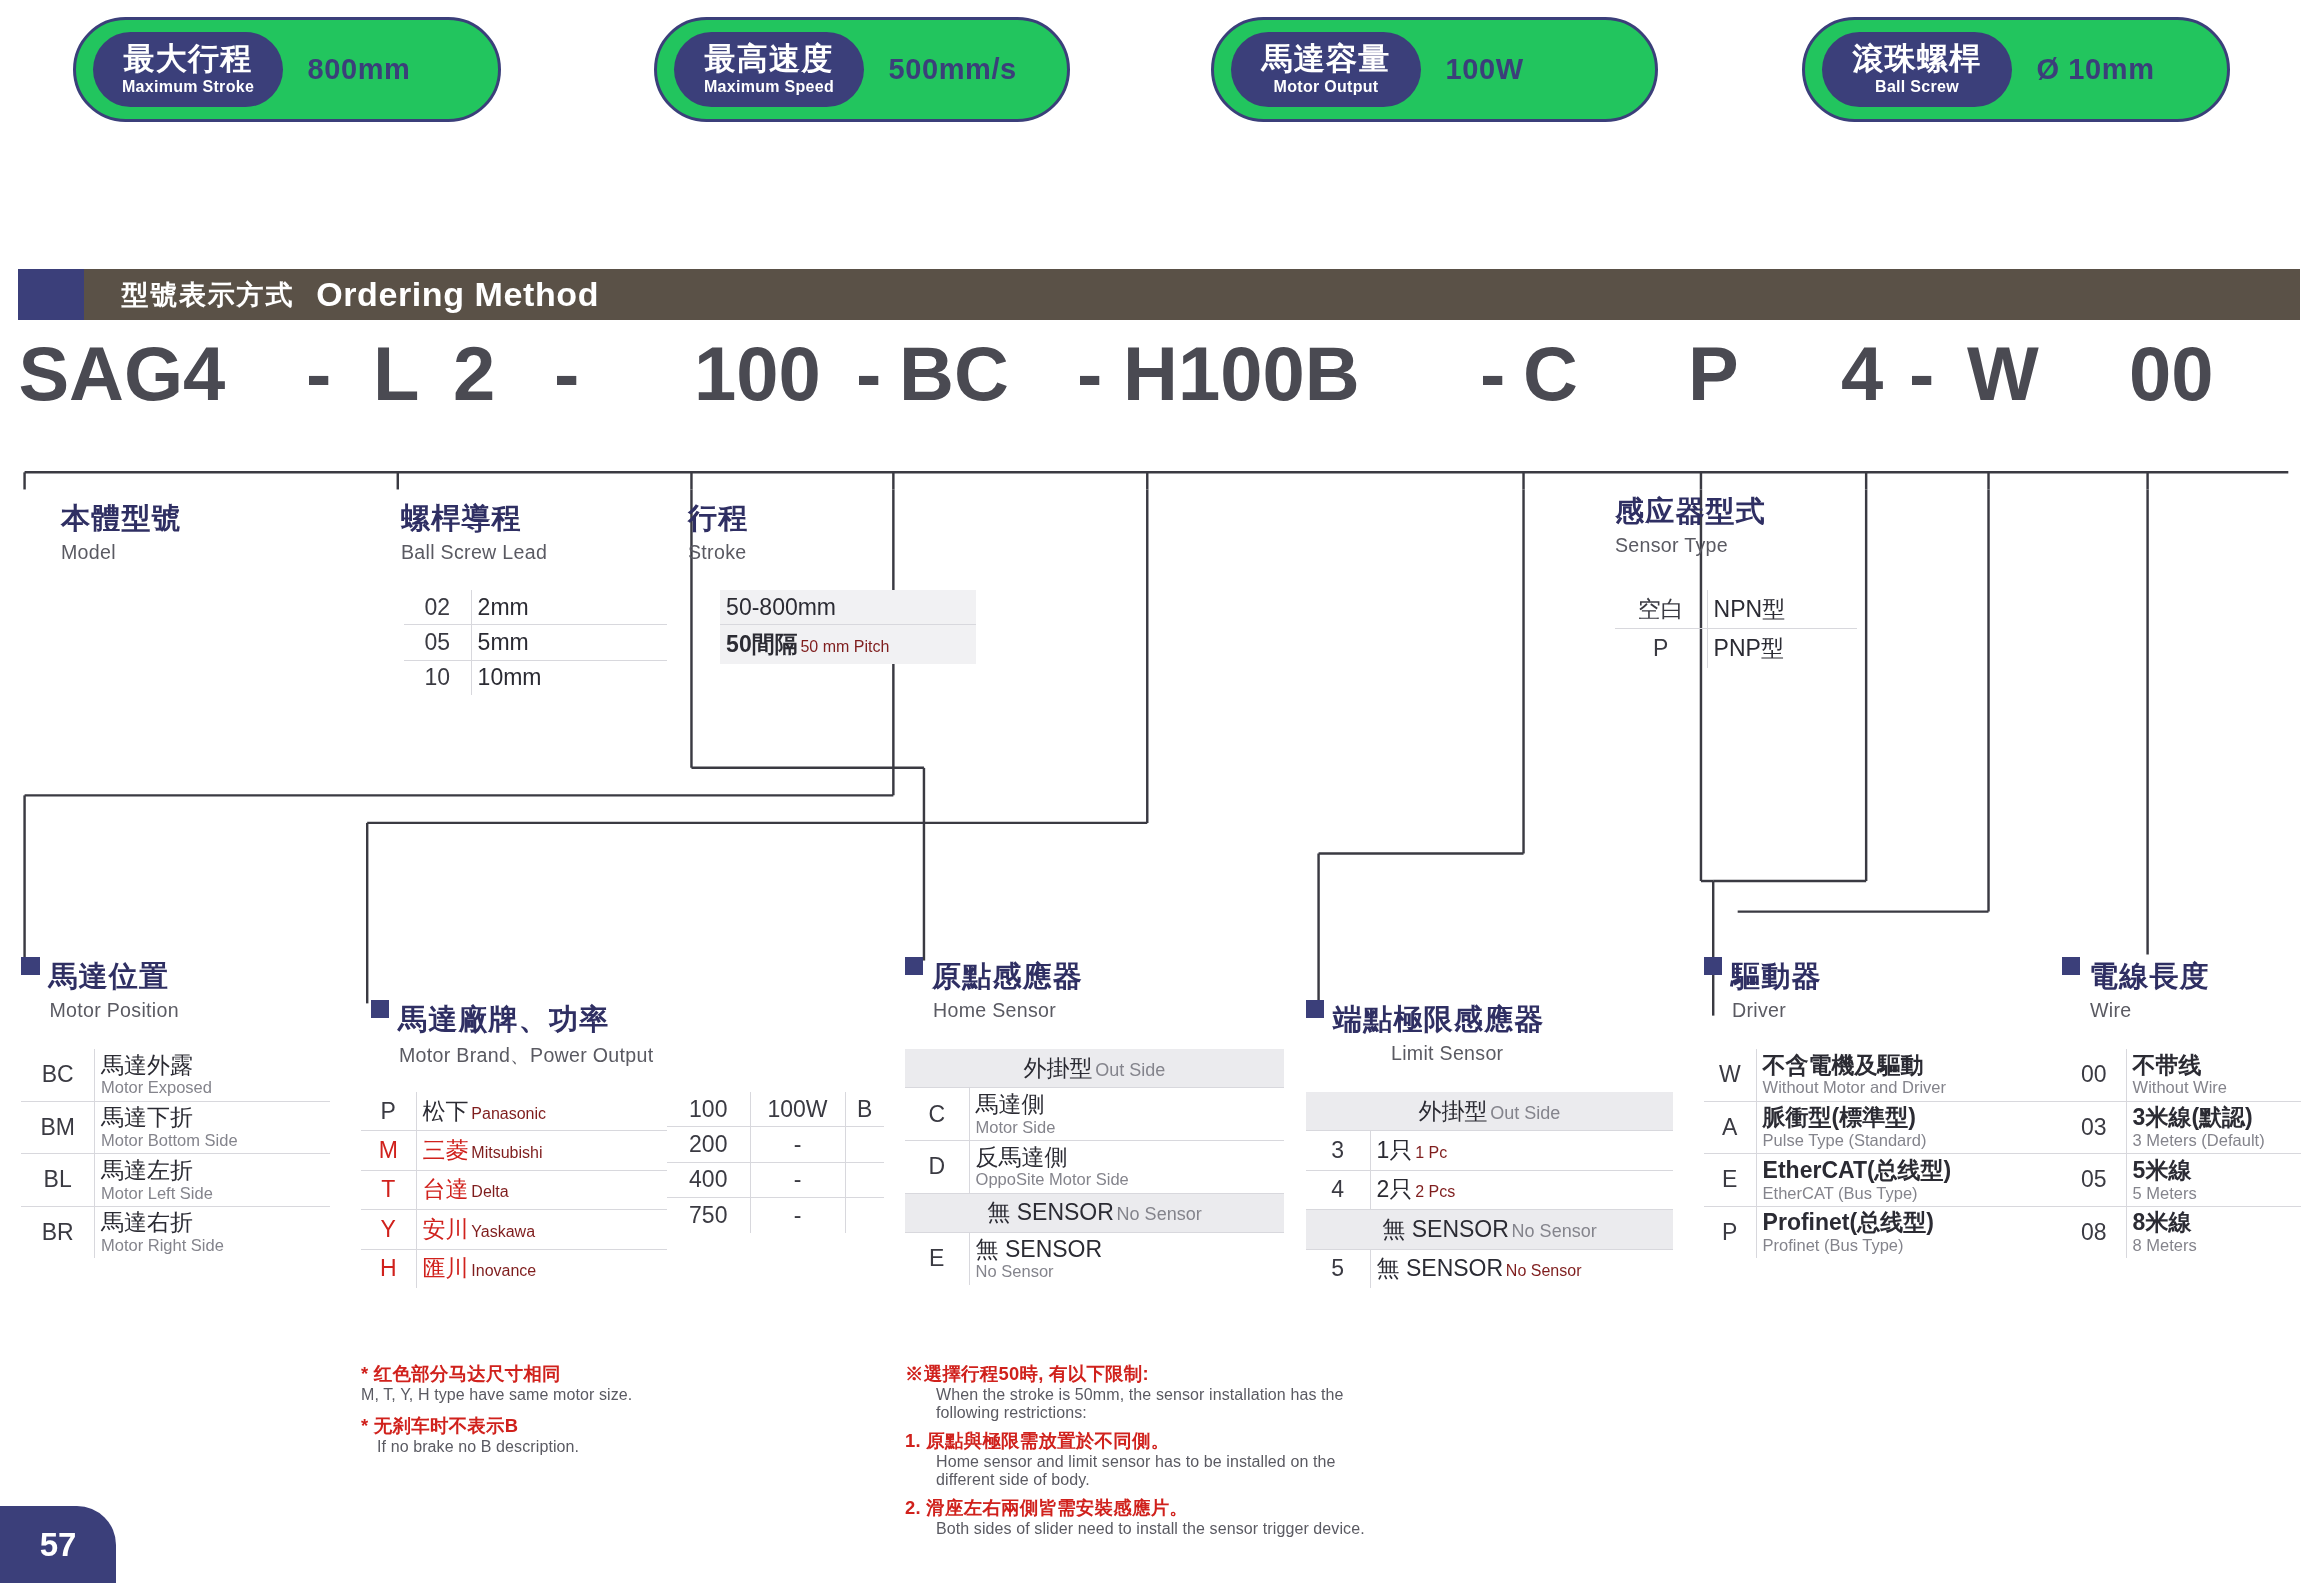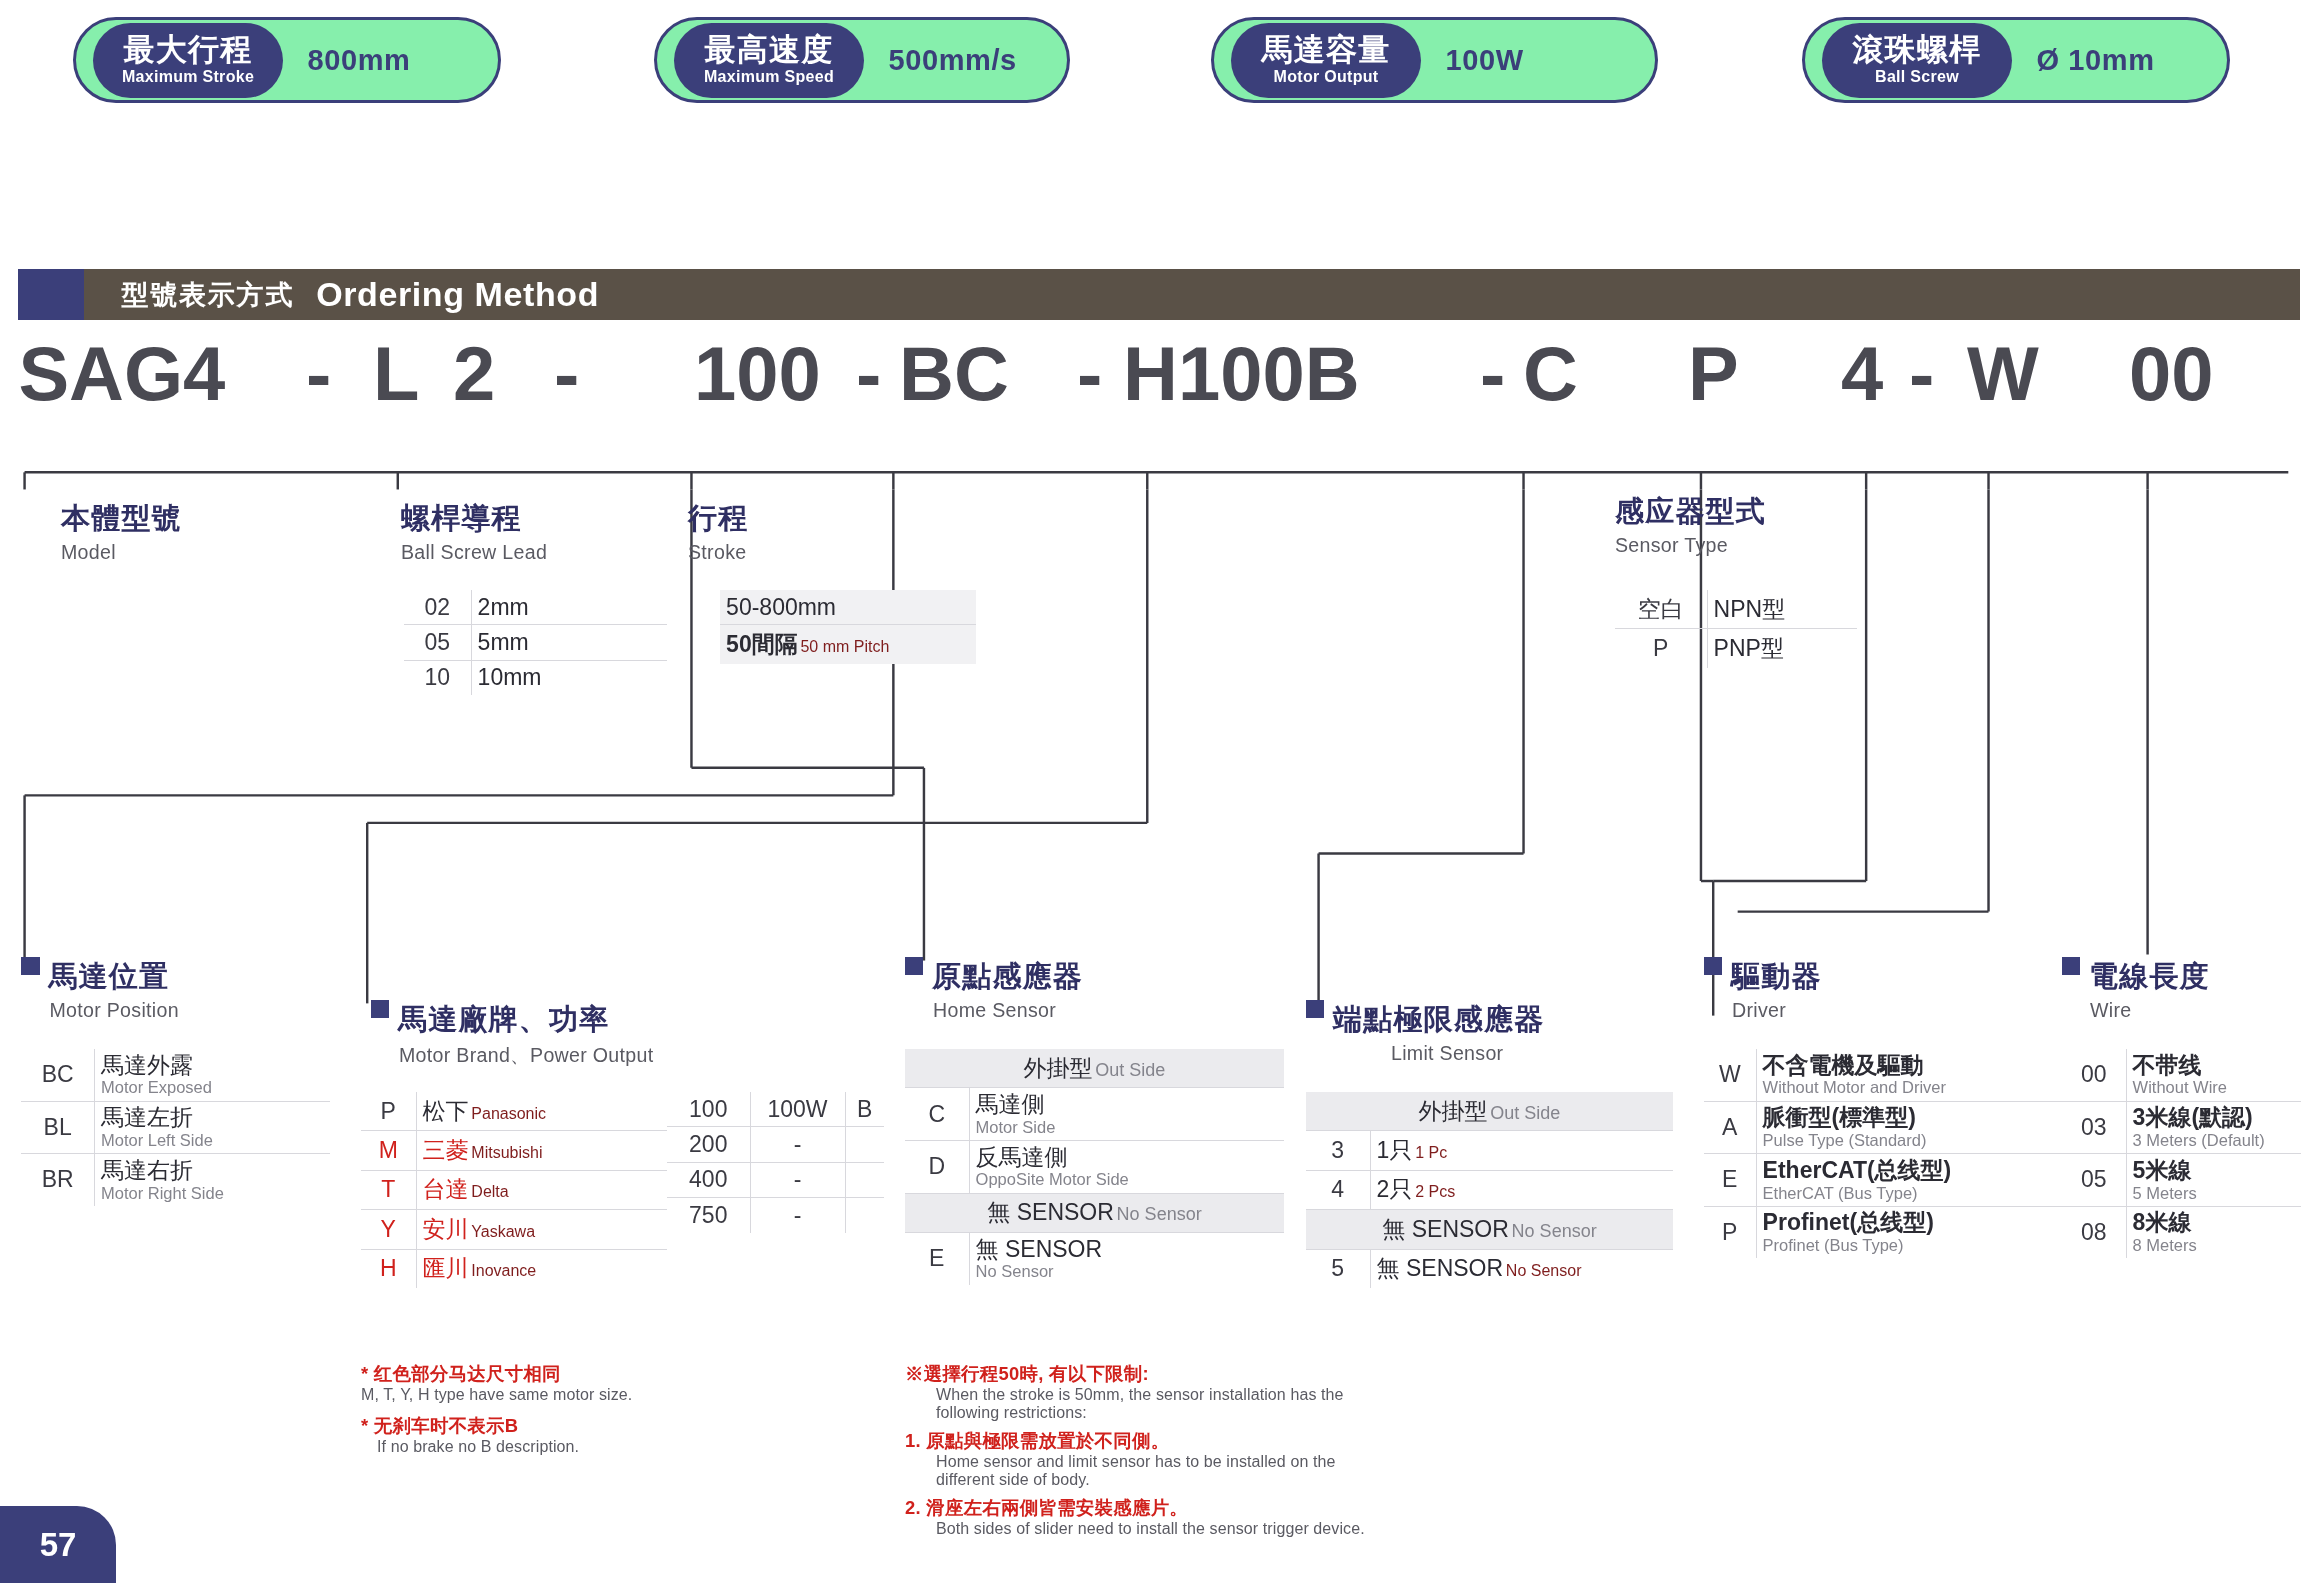--- a/index.html
+++ b/index.html
@@ -12,26 +12,26 @@
     position: relative;
     overflow: hidden;
   }
   
   .spec-row {
     position:absolute; top:17px; left:73px; width:2215px; height:122px;
     display:flex; gap:0px;
   }
   .spec-pill {
     position:relative;
-    height:86px;
+    height:105px;
     border:3.7px solid #3b3f7a;
     border-radius:55px;
     display:flex; align-items:center;
     padding-left:17px;
-    background:#86efac;
+    background:#22c55e;
   }
   .spec-pill .tag {
     background:#3b3f7a; color:#fff;
     border-radius:43px;
     height:75px; min-width:190px;
     display:flex; flex-direction:column; align-items:center; justify-content:center;
     padding:0 16px;
   }
   .spec-pill .tag .cn { font-size:31px; font-weight:bold; letter-spacing:1.2px; line-height:1.05; }
   .spec-pill .tag .en { font-size:16px; font-weight:bold; margin-top:2.4px; letter-spacing:0.3px;}
@@ -296,20 +296,27 @@
 <table class="tbl" style="left:21.4px; top:1049px; width:309px;">
   <tbody>
       <tr>
     <td class="key" style="width:73px">BC</td>
     <td class="stacked">
       <div class="l1">馬達外露</div>
       <div class="l2">Motor Exposed</div>
     </td>
   </tr>
   <tr>
+    <td class="key">BM</td>
+    <td class="stacked">
+      <div class="l1">馬達下折</div>
+      <div class="l2">Motor Bottom Side</div>
+    </td>
+  </tr>
+  <tr>
     <td class="key">BL</td>
     <td class="stacked">
       <div class="l1">馬達左折</div>
       <div class="l2">Motor Left Side</div>
     </td>
   </tr>
   <tr>
     <td class="key">BR</td>
     <td class="stacked">
       <div class="l1">馬達右折</div>

